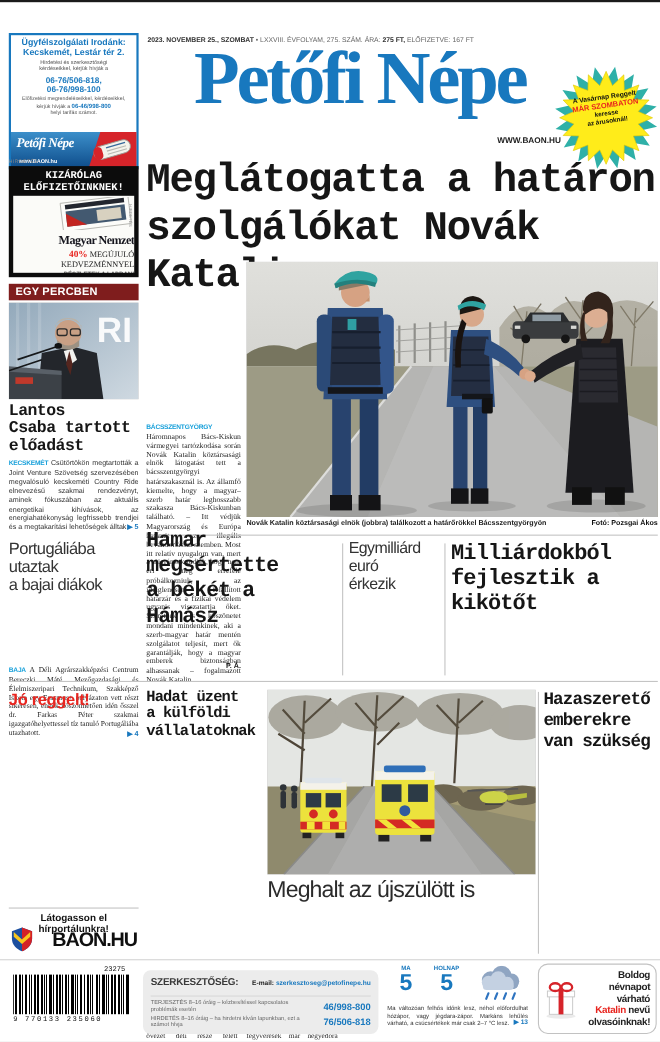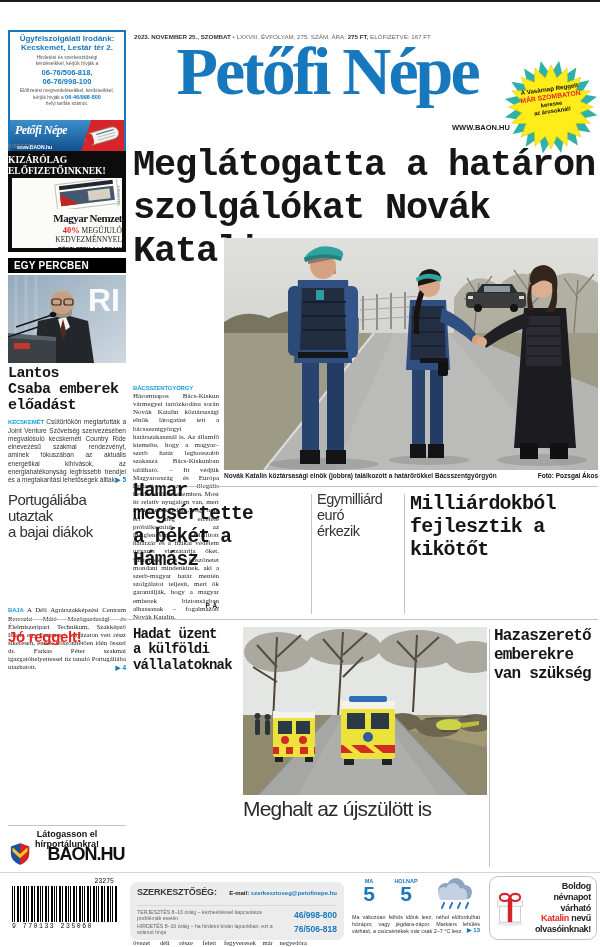--- a/index.html
+++ b/index.html
@@ -84,21 +84,21 @@
   </div>
 
   <div class="abs hl" style="left:133px;top:144px;width:466px;font-size:37px;line-height:1.16;letter-spacing:-1.2px;">
     <div>Meglátogatta a határon</div>
     <div>szolgálókat Novák Katalin</div>
   </div>
 
   <div class="abs" style="left:8px;top:144px;font-size:4.5px;color:#888;letter-spacing:0.5px;">HIRDETÉS</div>
 
   <div class="abs" style="left:8px;top:151px;width:118px;height:101px;background:#0c0c0c;box-sizing:border-box;padding-top:4px;">
-    <div style="text-align:left;color:#fff;font-family:Liberation Serif, serif;font-weight:bold;font-size:9.5px;line-height:1.15;">
+    <div style="text-align:center;color:#fff;font-family:Liberation Mono, monospace;font-weight:bold;font-size:9.5px;line-height:1.15;">
       <div>KIZÁRÓLAG</div>
       <div>ELŐFIZETŐINKNEK!</div>
     </div>
     <div class="abs" style="left:4px;top:27px;width:110px;height:70px;background:#fbfbf8;text-align:right;overflow:hidden;">
       <svg width="70" height="30" viewBox="0 0 70 30" style="margin-top:1px;">
         <g transform="rotate(-7 35 15)">
           <rect x="4" y="2" width="62" height="26" fill="#fcfcf9" stroke="#b3b3ae" stroke-width="0.8"></rect>
           <rect x="8" y="4" width="54" height="4" fill="#23262e"></rect>
           <rect x="8" y="10" width="54" height="14" fill="#435970"></rect>
           <rect x="36" y="12" width="22" height="10" fill="#d8d1c0"></rect>
@@ -108,21 +108,21 @@
       <div class="serif" style="font-size:11px;font-weight:bold;color:#16161e;letter-spacing:-0.5px;line-height:1;">Magyar Nemzet</div>
       <div class="serif" style="font-size:7.5px;color:#222;line-height:1.2;margin-top:1px;">
         <span style="color:#e8251f;font-weight:bold;font-size:8.5px;">40%</span><span> MEGÚJULÓ</span>
         <div>KEDVEZMÉNNYEL</div>
       </div>
       <div style="font-size:5.5px;font-weight:bold;color:#111;margin-top:2px;">RÉSZLETEK A LAPBAN!</div>
       <div class="abs" style="right:1px;top:28px;font-size:4px;color:#999;transform:rotate(90deg);transform-origin:right top;">HIRDETÉS</div>
     </div>
   </div>
 
-  <div class="abs" style="left:8px;top:258px;width:118px;height:15px;background:#000000;color:#fff;font-weight:bold;font-size:10px;line-height:15px;padding-left:6px;box-sizing:border-box;letter-spacing:0.2px;">EGY PERCBEN</div>
+  <div class="abs" style="left:8px;top:258px;width:118px;height:15px;background:#7f1d1d;color:#fff;font-weight:bold;font-size:10px;line-height:15px;padding-left:6px;box-sizing:border-box;letter-spacing:0.2px;">EGY PERCBEN</div>
 
   <div class="photo-frame" style="left:8px;top:275px;width:118px;height:88px;">
     <svg width="118" height="88" viewBox="0 0 118 88">
       <defs>
           <linearGradient id="spbg" x1="0" y1="0" x2="1" y2="1">
             <stop offset="0" stop-color="#93a9bb"></stop>
             <stop offset="1" stop-color="#cfd9e1"></stop>
           </linearGradient>
         </defs>
       <rect width="118" height="88" fill="url(#spbg)"></rect>
@@ -142,21 +142,21 @@
       <path d="M0 58 L48 62 L48 66 L0 63 Z" fill="#596068"></path>
       <rect x="6" y="68" width="16" height="6" fill="#c0392b"></rect>
       <line x1="8" y1="52" x2="44" y2="40" stroke="#16181a" stroke-width="1.6"></line>
       <ellipse cx="45" cy="39.5" rx="3.4" ry="2.6" fill="#101214"></ellipse>
       <line x1="0" y1="62" x2="30" y2="52" stroke="#16181a" stroke-width="1.4"></line>
     </svg>
   </div>
 
   <div class="abs hl" style="left:8px;top:366px;width:118px;font-size:15px;line-height:1.07;letter-spacing:-0.5px;">
     <div>Lantos</div>
-    <div>Csaba emberek</div>
+    <div>Csaba tartott</div>
     <div>előadást</div>
   </div>
   <p class="abs body-sans" style="left:8px;top:418px;width:118px;font-size:6.5px;line-height:1.27;">
     <span class="tag" style="font-size:6px;">KECSKEMÉT</span>
     <span>Csütörtökön megtartották a Joint Venture Szövetség szervezésében megvalósuló kecskeméti Country Ride elnevezésű szakmai rendezvényt, aminek fókuszában az aktuális energetikai kihívások, az energiahatékonyság legfrissebb trendjei és a megtakarítási lehetőségek álltak.</span>
     <span class="pref" style="font-size:6.5px;">▶ 5</span>
   </p>
 
   <div class="abs hl-light" style="left:8px;top:492px;width:118px;font-size:15px;line-height:1.05;">
     <div>Portugáliába</div>

